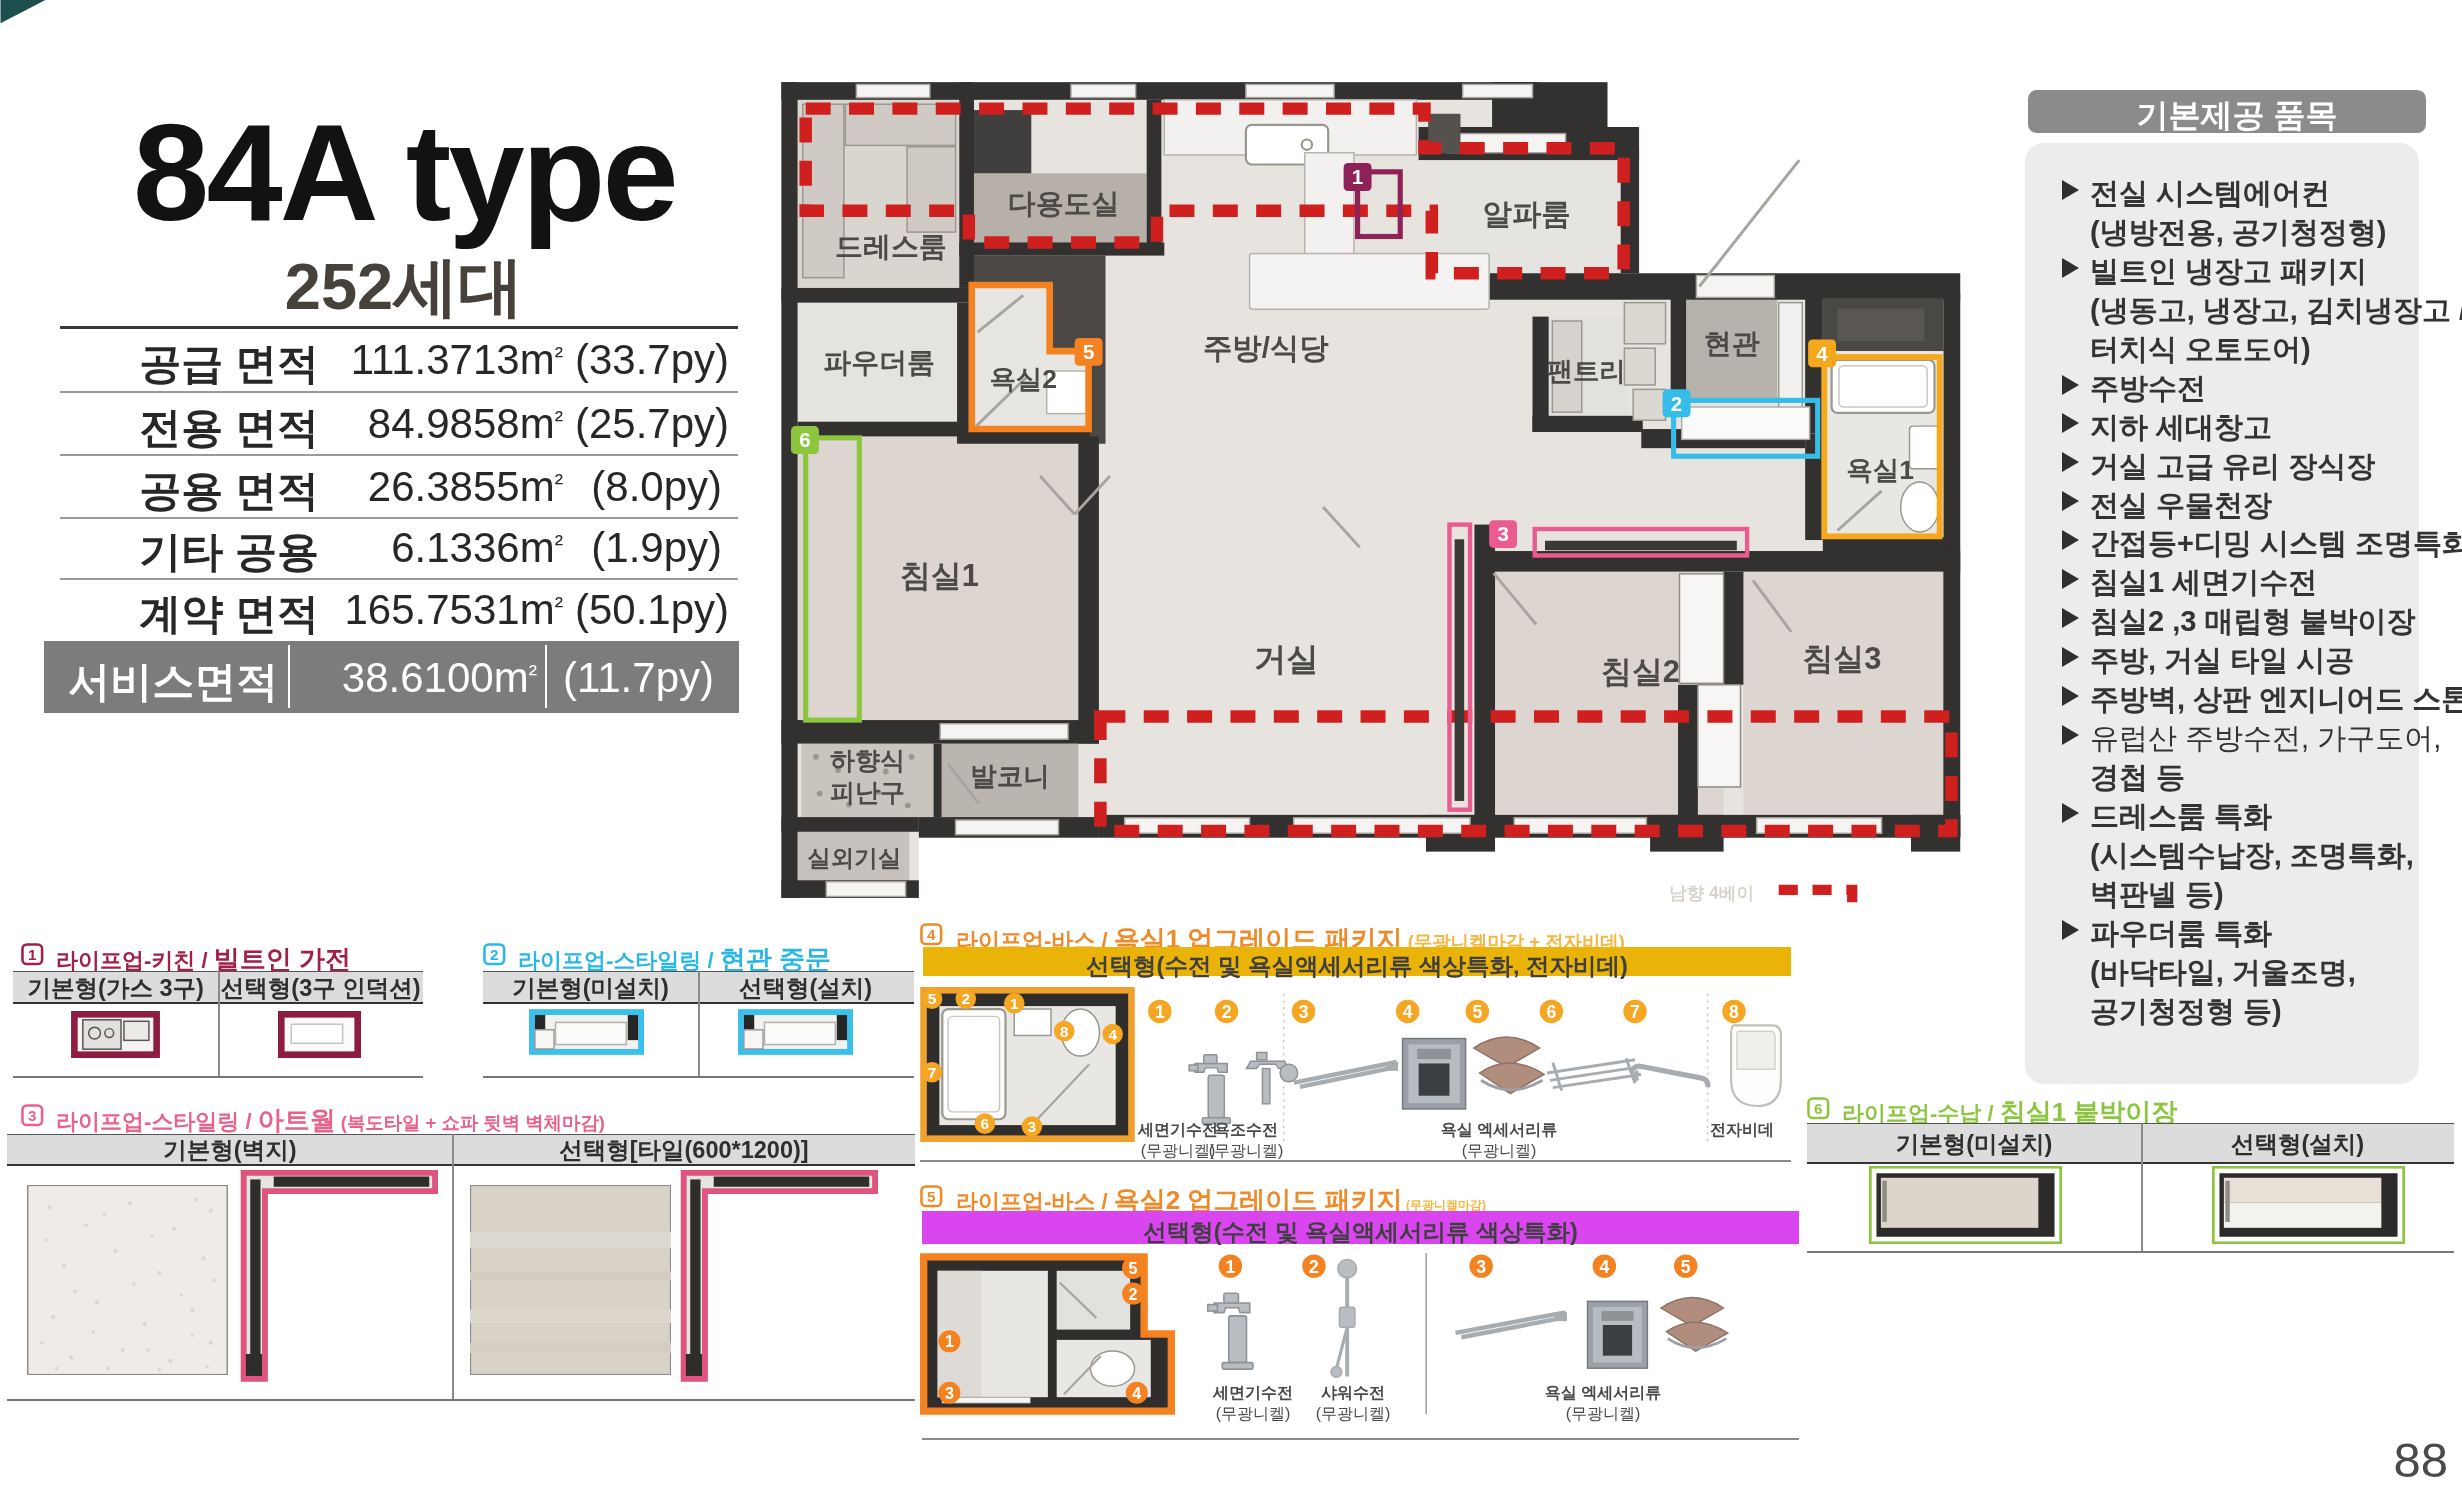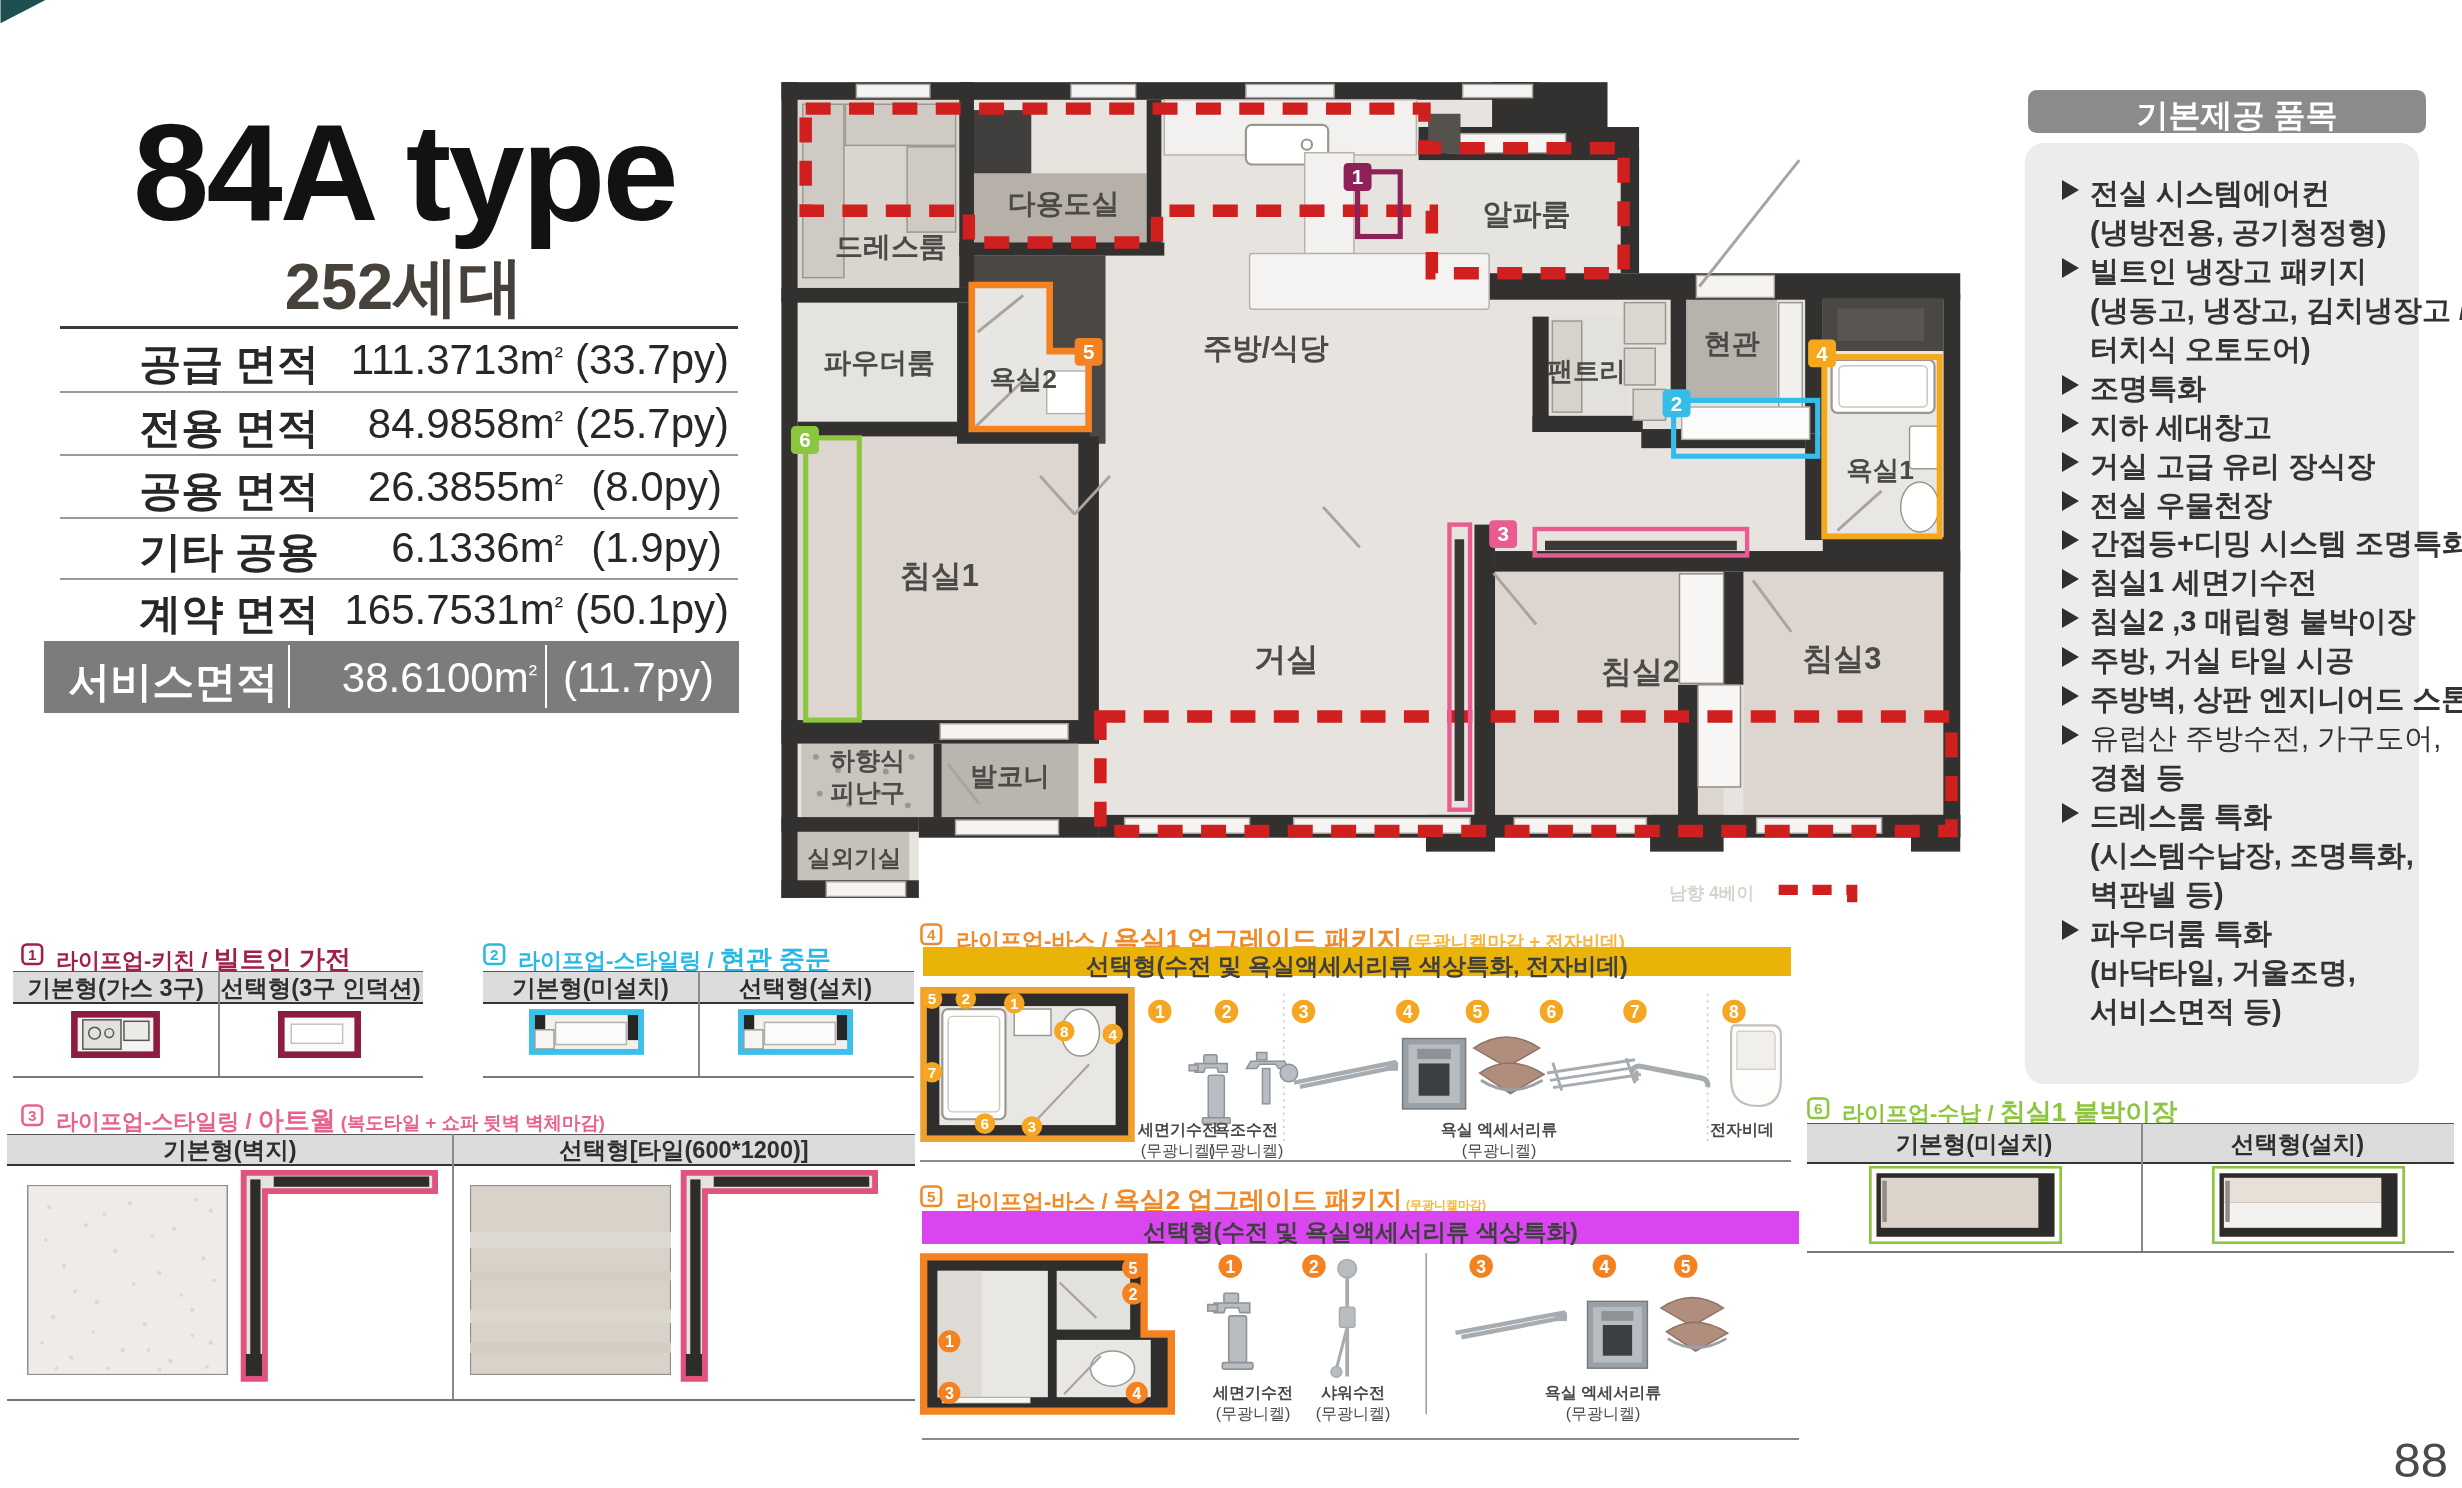--- a/index.html
+++ b/index.html
@@ -309,21 +309,21 @@
 
 <div class="abs" style="left:2025px;top:143px;width:394px;">
 <div class="abs" style="left:37px;top:37px;width:0;height:0;border-left:17.6px solid #2f2f2f;border-top:10.3px solid transparent;border-bottom:10.3px solid transparent;"></div>
       <div class="abs" style="left:65px;top:31px;width:345px;font-size:29px;font-weight:bold;color:#333;white-space:nowrap;">전실 시스템에어컨</div>
 <div class="abs" style="left:65px;top:70px;width:345px;font-size:29px;font-weight:bold;color:#333;white-space:nowrap;">(냉방전용, 공기청정형)</div>
 <div class="abs" style="left:37px;top:115px;width:0;height:0;border-left:17.6px solid #2f2f2f;border-top:10.3px solid transparent;border-bottom:10.3px solid transparent;"></div>
       <div class="abs" style="left:65px;top:109px;width:345px;font-size:29px;font-weight:bold;color:#333;white-space:nowrap;">빌트인 냉장고 패키지</div>
 <div class="abs" style="left:65px;top:148px;width:345px;font-size:29px;font-weight:bold;color:#333;white-space:nowrap;">(냉동고, 냉장고, 김치냉장고 /</div>
 <div class="abs" style="left:65px;top:187px;width:345px;font-size:29px;font-weight:bold;color:#333;white-space:nowrap;">터치식 오토도어)</div>
 <div class="abs" style="left:37px;top:232px;width:0;height:0;border-left:17.6px solid #2f2f2f;border-top:10.3px solid transparent;border-bottom:10.3px solid transparent;"></div>
-      <div class="abs" style="left:65px;top:226px;width:345px;font-size:29px;font-weight:bold;color:#333;white-space:nowrap;">조명특화</div>
+      <div class="abs" style="left:65px;top:226px;width:345px;font-size:29px;font-weight:bold;color:#333;white-space:nowrap;">주방수전</div>
 <div class="abs" style="left:37px;top:270px;width:0;height:0;border-left:17.6px solid #2f2f2f;border-top:10.3px solid transparent;border-bottom:10.3px solid transparent;"></div>
       <div class="abs" style="left:65px;top:265px;width:345px;font-size:29px;font-weight:bold;color:#333;white-space:nowrap;">지하 세대창고</div>
 <div class="abs" style="left:37px;top:309px;width:0;height:0;border-left:17.6px solid #2f2f2f;border-top:10.3px solid transparent;border-bottom:10.3px solid transparent;"></div>
       <div class="abs" style="left:65px;top:304px;width:345px;font-size:29px;font-weight:bold;color:#333;white-space:nowrap;">거실 고급 유리 장식장</div>
 <div class="abs" style="left:37px;top:348px;width:0;height:0;border-left:17.6px solid #2f2f2f;border-top:10.3px solid transparent;border-bottom:10.3px solid transparent;"></div>
       <div class="abs" style="left:65px;top:343px;width:345px;font-size:29px;font-weight:bold;color:#333;white-space:nowrap;">전실 우물천장</div>
 <div class="abs" style="left:37px;top:387px;width:0;height:0;border-left:17.6px solid #2f2f2f;border-top:10.3px solid transparent;border-bottom:10.3px solid transparent;"></div>
       <div class="abs" style="left:65px;top:381px;width:345px;font-size:29px;font-weight:bold;color:#333;white-space:nowrap;">간접등+디밍 시스템 조명특화</div>
 <div class="abs" style="left:37px;top:426px;width:0;height:0;border-left:17.6px solid #2f2f2f;border-top:10.3px solid transparent;border-bottom:10.3px solid transparent;"></div>
       <div class="abs" style="left:65px;top:420px;width:345px;font-size:29px;font-weight:bold;color:#333;white-space:nowrap;">침실1 세면기수전</div>
@@ -336,21 +336,21 @@
 <div class="abs" style="left:37px;top:582px;width:0;height:0;border-left:17.6px solid #2f2f2f;border-top:10.3px solid transparent;border-bottom:10.3px solid transparent;"></div>
       <div class="abs" style="left:65px;top:576px;width:345px;font-size:29px;font-weight:normal;color:#333;white-space:nowrap;">유럽산 주방수전, 가구도어,</div>
 <div class="abs" style="left:65px;top:615px;width:345px;font-size:29px;font-weight:bold;color:#333;white-space:nowrap;">경첩 등</div>
 <div class="abs" style="left:37px;top:660px;width:0;height:0;border-left:17.6px solid #2f2f2f;border-top:10.3px solid transparent;border-bottom:10.3px solid transparent;"></div>
       <div class="abs" style="left:65px;top:654px;width:345px;font-size:29px;font-weight:bold;color:#333;white-space:nowrap;">드레스룸 특화</div>
 <div class="abs" style="left:65px;top:693px;width:345px;font-size:29px;font-weight:bold;color:#333;white-space:nowrap;">(시스템수납장, 조명특화,</div>
 <div class="abs" style="left:65px;top:732px;width:345px;font-size:29px;font-weight:bold;color:#333;white-space:nowrap;">벽판넬 등)</div>
 <div class="abs" style="left:37px;top:777px;width:0;height:0;border-left:17.6px solid #2f2f2f;border-top:10.3px solid transparent;border-bottom:10.3px solid transparent;"></div>
       <div class="abs" style="left:65px;top:771px;width:345px;font-size:29px;font-weight:bold;color:#333;white-space:nowrap;">파우더룸 특화</div>
 <div class="abs" style="left:65px;top:810px;width:345px;font-size:29px;font-weight:bold;color:#333;white-space:nowrap;">(바닥타일, 거울조명,</div>
-<div class="abs" style="left:65px;top:849px;width:345px;font-size:29px;font-weight:bold;color:#333;white-space:nowrap;">서비스면적 등)</div>
+<div class="abs" style="left:65px;top:849px;width:345px;font-size:29px;font-weight:bold;color:#333;white-space:nowrap;">공기청정형 등)</div>
 </div>
 
 <svg class="abs" style="left:20.6px;top:943px" width="24" height="24" viewBox="0 0 33 33">
       <rect x="2" y="2" width="27" height="27" rx="6" fill="#fff" stroke="#a02048" stroke-width="3.5"></rect>
       <text x="15.5" y="23.060000000000002" font-size="21" font-weight="bold" fill="#a02048" text-anchor="middle">1</text>
     </svg>
     <div class="abs" style="left:56px;top:942px;white-space:nowrap;"><span style="font-size:22px;font-weight:bold;color:#a02048;">라이프업-키친 / </span><span style="font-size:26px;font-weight:bold;color:#a02048;">빌트인 가전</span></div>
 
 <div class="abs" style="left:13.2px;top:971px;width:410px;height:105px;">
       <div class="abs" style="left:0;top:0;width:410px;height:30px;background:#dcdcdc;border-top:1.5px solid #555;border-bottom:2.2px solid #333;"></div>

